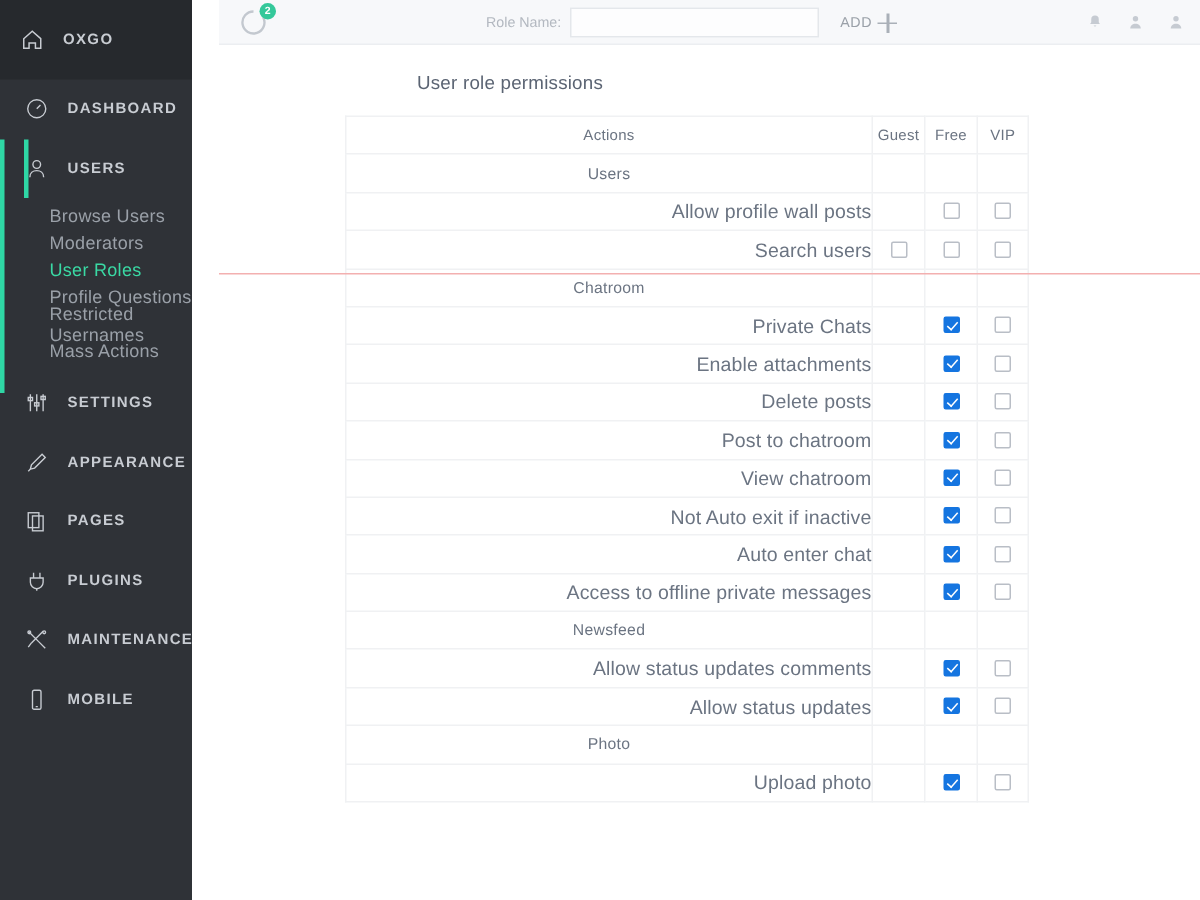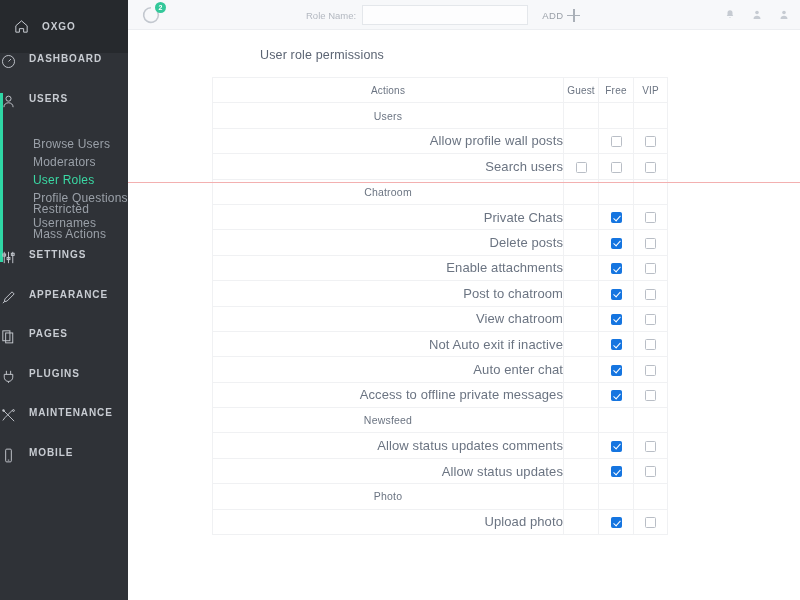--- a/index.html
+++ b/index.html
@@ -24,23 +24,24 @@
     background: #26292d;
     display: flex; align-items: center;
     padding-left: 13px;
     gap: 12px;
   }
   .logo-text {
     color: #c8ccd2; font-size: 10px; letter-spacing: .9px; font-weight: 700;
   }
   .nav-item {
     height: 39.5px;
-    display: flex; 
+    display: flex; align-items: center;
     gap: 12px;
     position: relative;
+    margin-left: 16px;
   }
   .nav-item .nav-label {
     color: #c8ccd2; font-size: 10px; letter-spacing: .9px; font-weight: 700;
   }
   .nav-item.active::before {
     content: ""; position: absolute; left: 0; top: 0; bottom: 0;
     width: 3px; background: #2fd7a5;
   }
   .nav-group-accent {
     position: absolute; left: 0; width: 3px; background: #2fd7a5;
@@ -49,21 +50,21 @@
   .submenu-item {
     height: 18px; display: flex; align-items: center;
     padding-left: 33px;
     font-size: 12px; color: #9aa0a8; letter-spacing: .2px;
   }
   .submenu-item.active { color: #3ad9a4; }
   .ico { width: 17px; height: 17px; display: block; flex: 0 0 17px; }
   .ico svg { width: 17px; height: 17px; display: block; }
 
   
-  .main { flex: 1; height: 600px; background: #ffffff; position: relative; }
+  .main { flex: 1; height: 600px; background: #ffffff; position: relative; margin-left: 18px; }
   .topbar {
     height: 30px; background: #f7f8fa;
     border-bottom: 1px solid #eceef1;
     display: flex; align-items: center;
     position: relative;
   }
   .spinner-wrap { position: relative; margin-left: 12px; width: 22px; height: 22px; }
   .spinner-badge {
     position: absolute; top: -2px; right: -4px;
     width: 11px; height: 11px; border-radius: 50%;
@@ -356,27 +357,27 @@
               <td class="cb-cell"></td>
               <td class="cb-cell"></td>
             </tr>
             <tr>
               <td class="perm-label">Private Chats</td>
               <td class="cb-cell"><span class="cb-none"></span></td>
               <td class="cb-cell"><span class="cbox checked"></span></td>
               <td class="cb-cell"><span class="cbox"></span></td>
             </tr>
             <tr>
+              <td class="perm-label">Enable attachments</td>
+              <td class="cb-cell"><span class="cb-none"></span></td>
+              <td class="cb-cell"><span class="cbox checked"></span></td>
+              <td class="cb-cell"><span class="cbox"></span></td>
+            </tr>
+            <tr>
               <td class="perm-label">Delete posts</td>
-              <td class="cb-cell"><span class="cb-none"></span></td>
-              <td class="cb-cell"><span class="cbox checked"></span></td>
-              <td class="cb-cell"><span class="cbox"></span></td>
-            </tr>
-            <tr>
-              <td class="perm-label">Enable attachments</td>
               <td class="cb-cell"><span class="cb-none"></span></td>
               <td class="cb-cell"><span class="cbox checked"></span></td>
               <td class="cb-cell"><span class="cbox"></span></td>
             </tr>
             <tr>
               <td class="perm-label">Post to chatroom</td>
               <td class="cb-cell"><span class="cb-none"></span></td>
               <td class="cb-cell"><span class="cbox checked"></span></td>
               <td class="cb-cell"><span class="cbox"></span></td>
             </tr>

